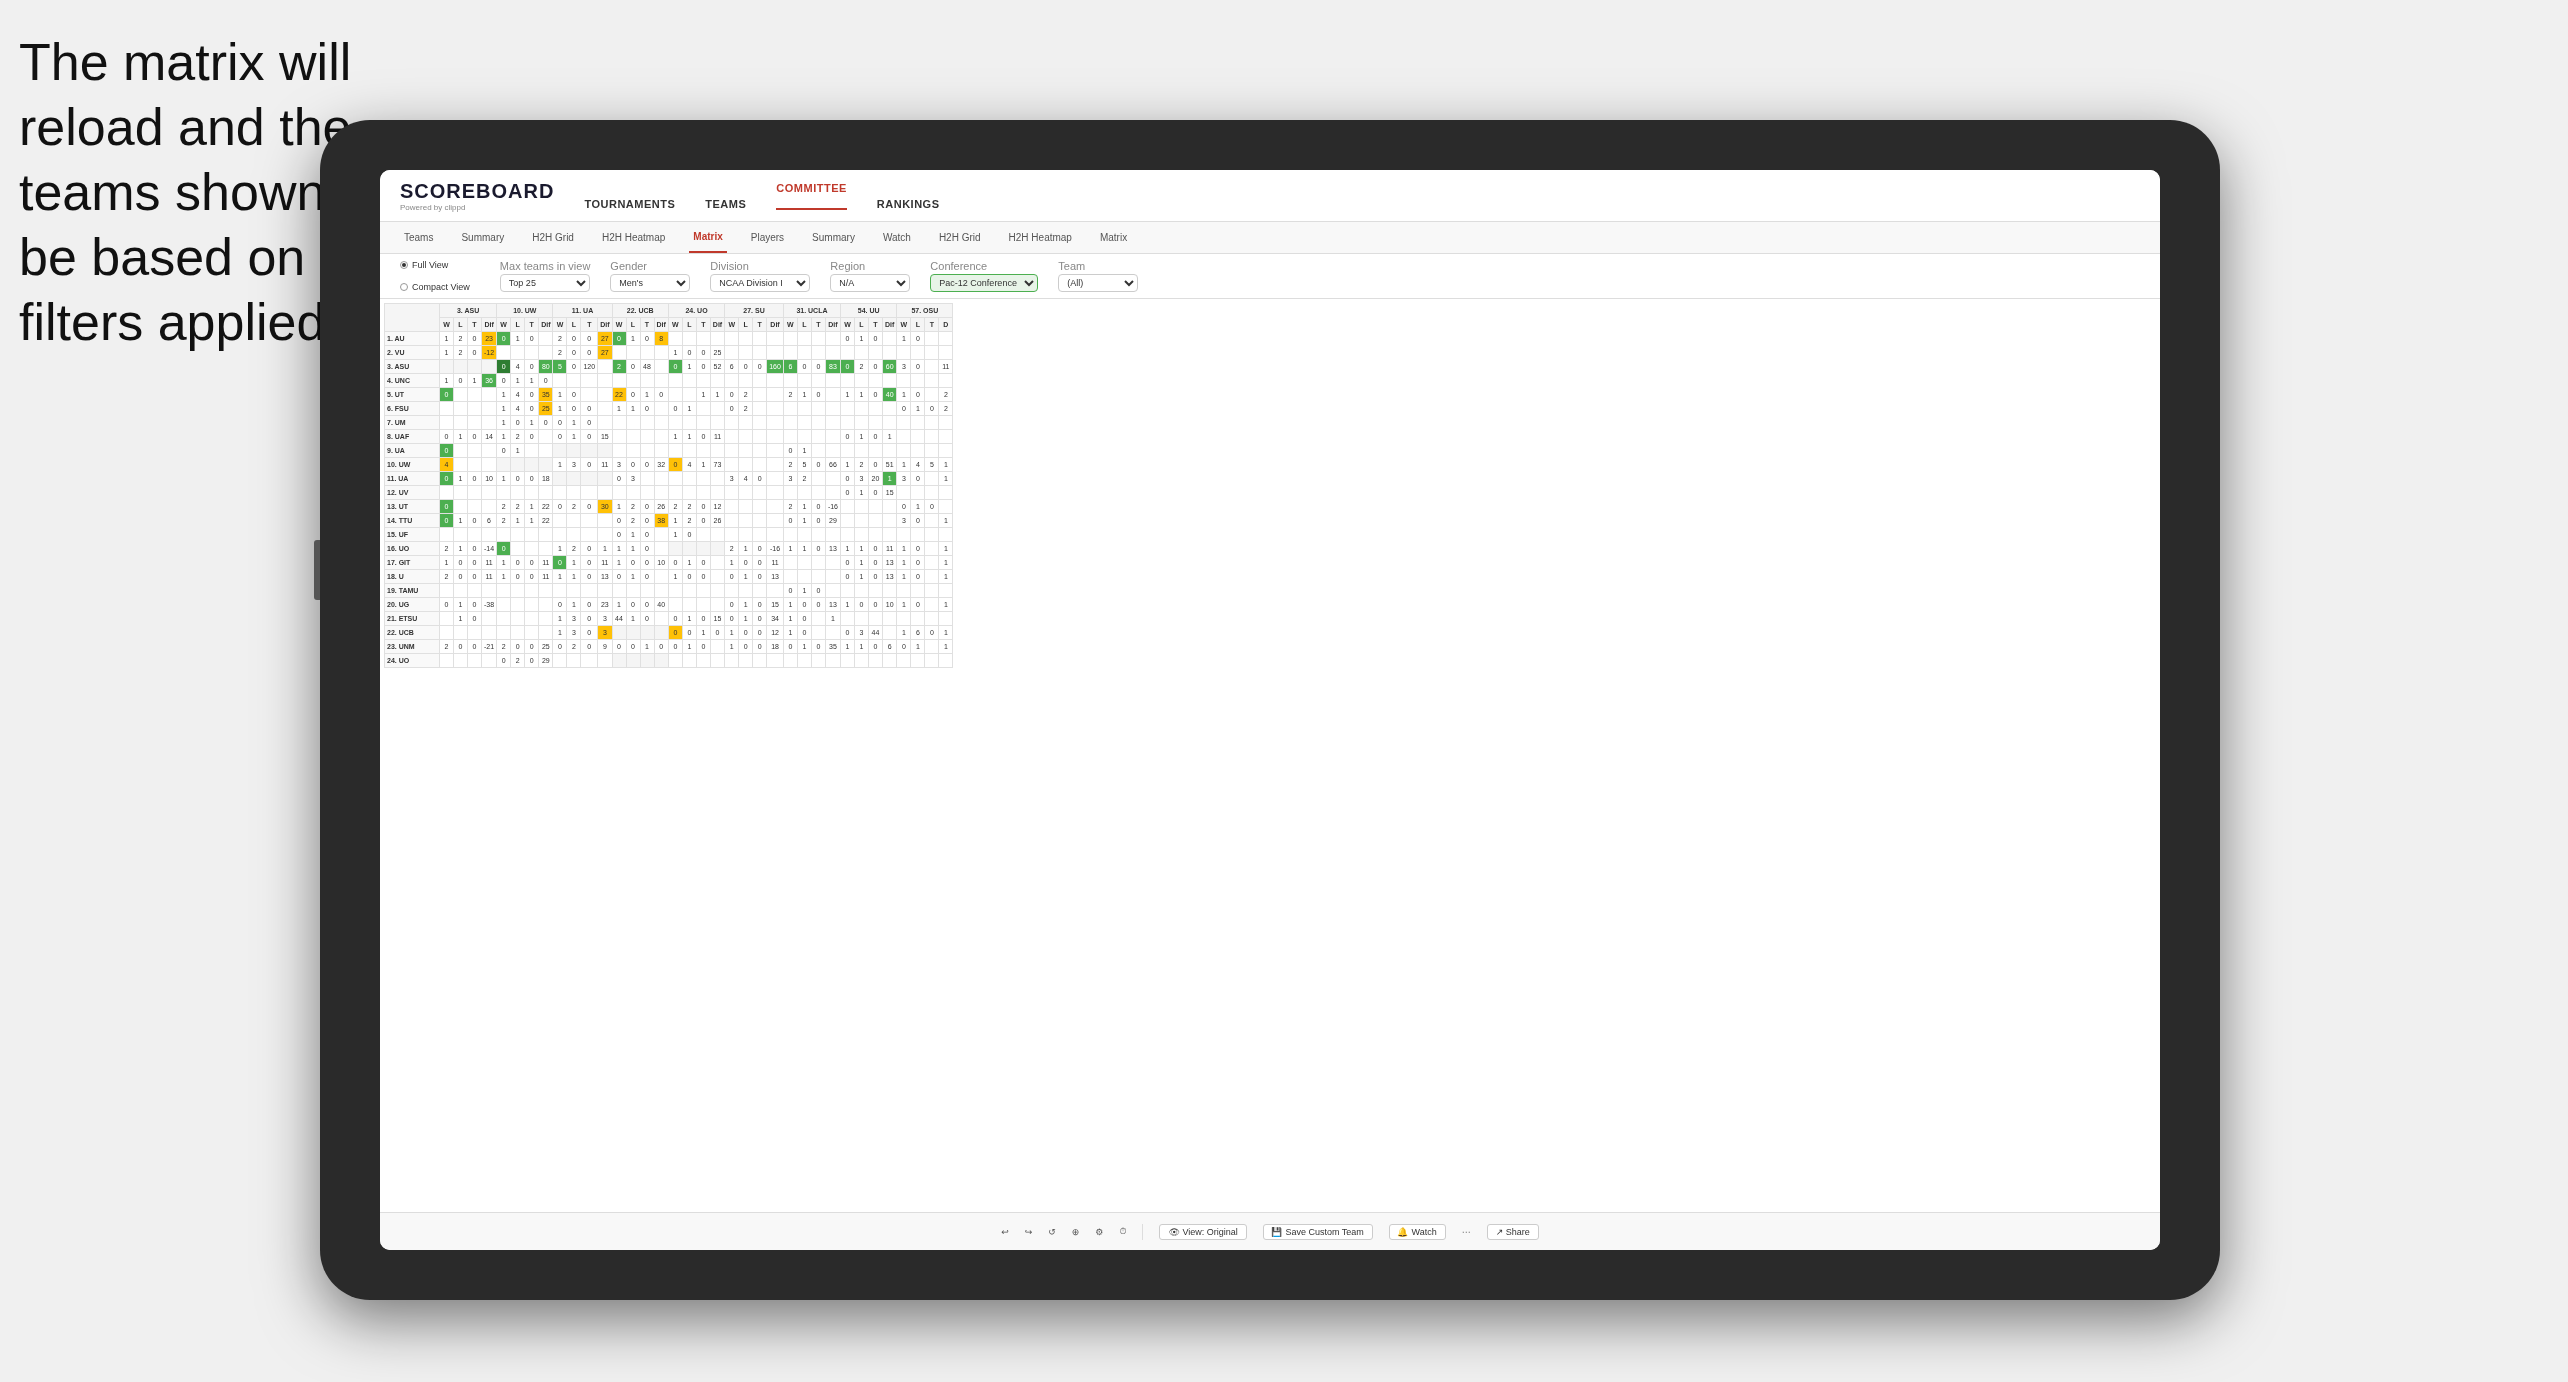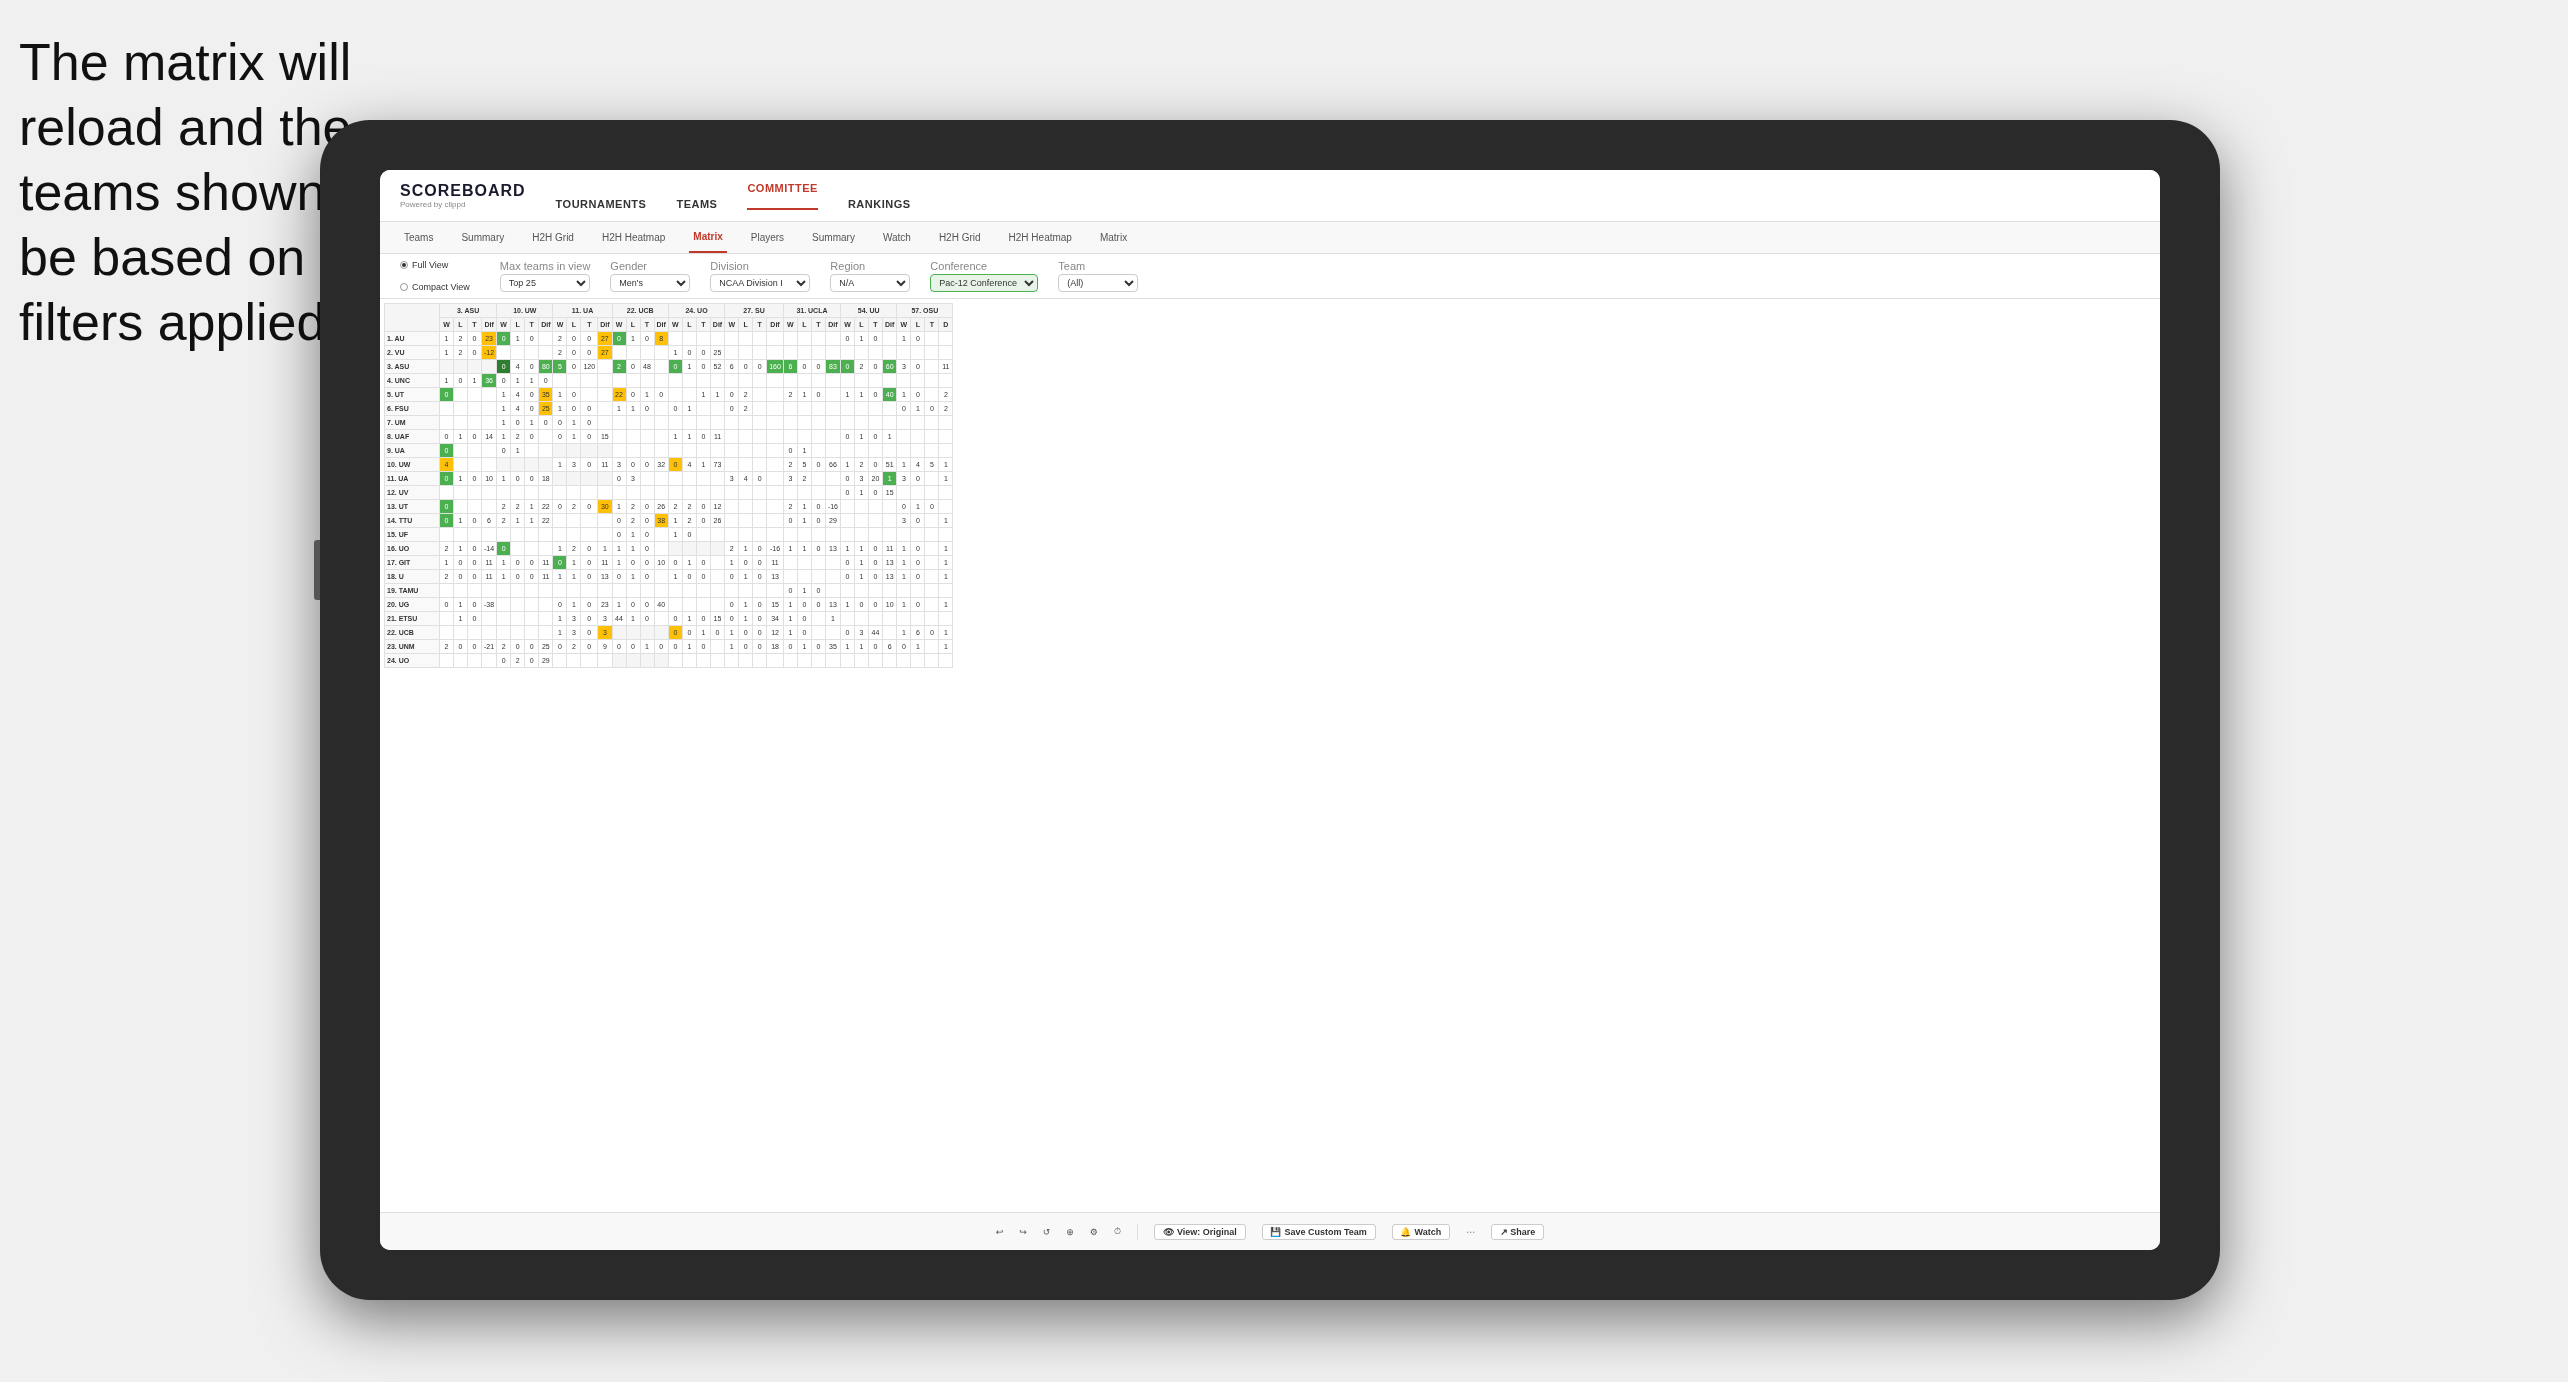--- a/index.html
+++ b/index.html
@@ -69,21 +69,21 @@
       height: 52px;
     }
 
     .logo-area {
       display: flex;
       flex-direction: column;
       margin-right: 30px;
     }
 
     .logo-text {
-      font-size: 16px;
+      font-size: 20px;
       font-weight: 900;
       color: #1a1a2e;
       letter-spacing: 1px;
     }
 
     .logo-sub {
       font-size: 8px;
       color: #888;
     }
 
@@ -281,21 +281,20 @@
     }
 
     .toolbar-btn-primary {
       font-size: 9px;
       color: #333;
       border: 1px solid #ccc;
       padding: 2px 8px;
       border-radius: 3px;
       cursor: pointer;
       background: #fff;
-      font-weight: bold;
     }
 
     
     .screen-content {
       display: flex;
       flex-direction: column;
       height: 100%;
     }
 
     .main-content {

